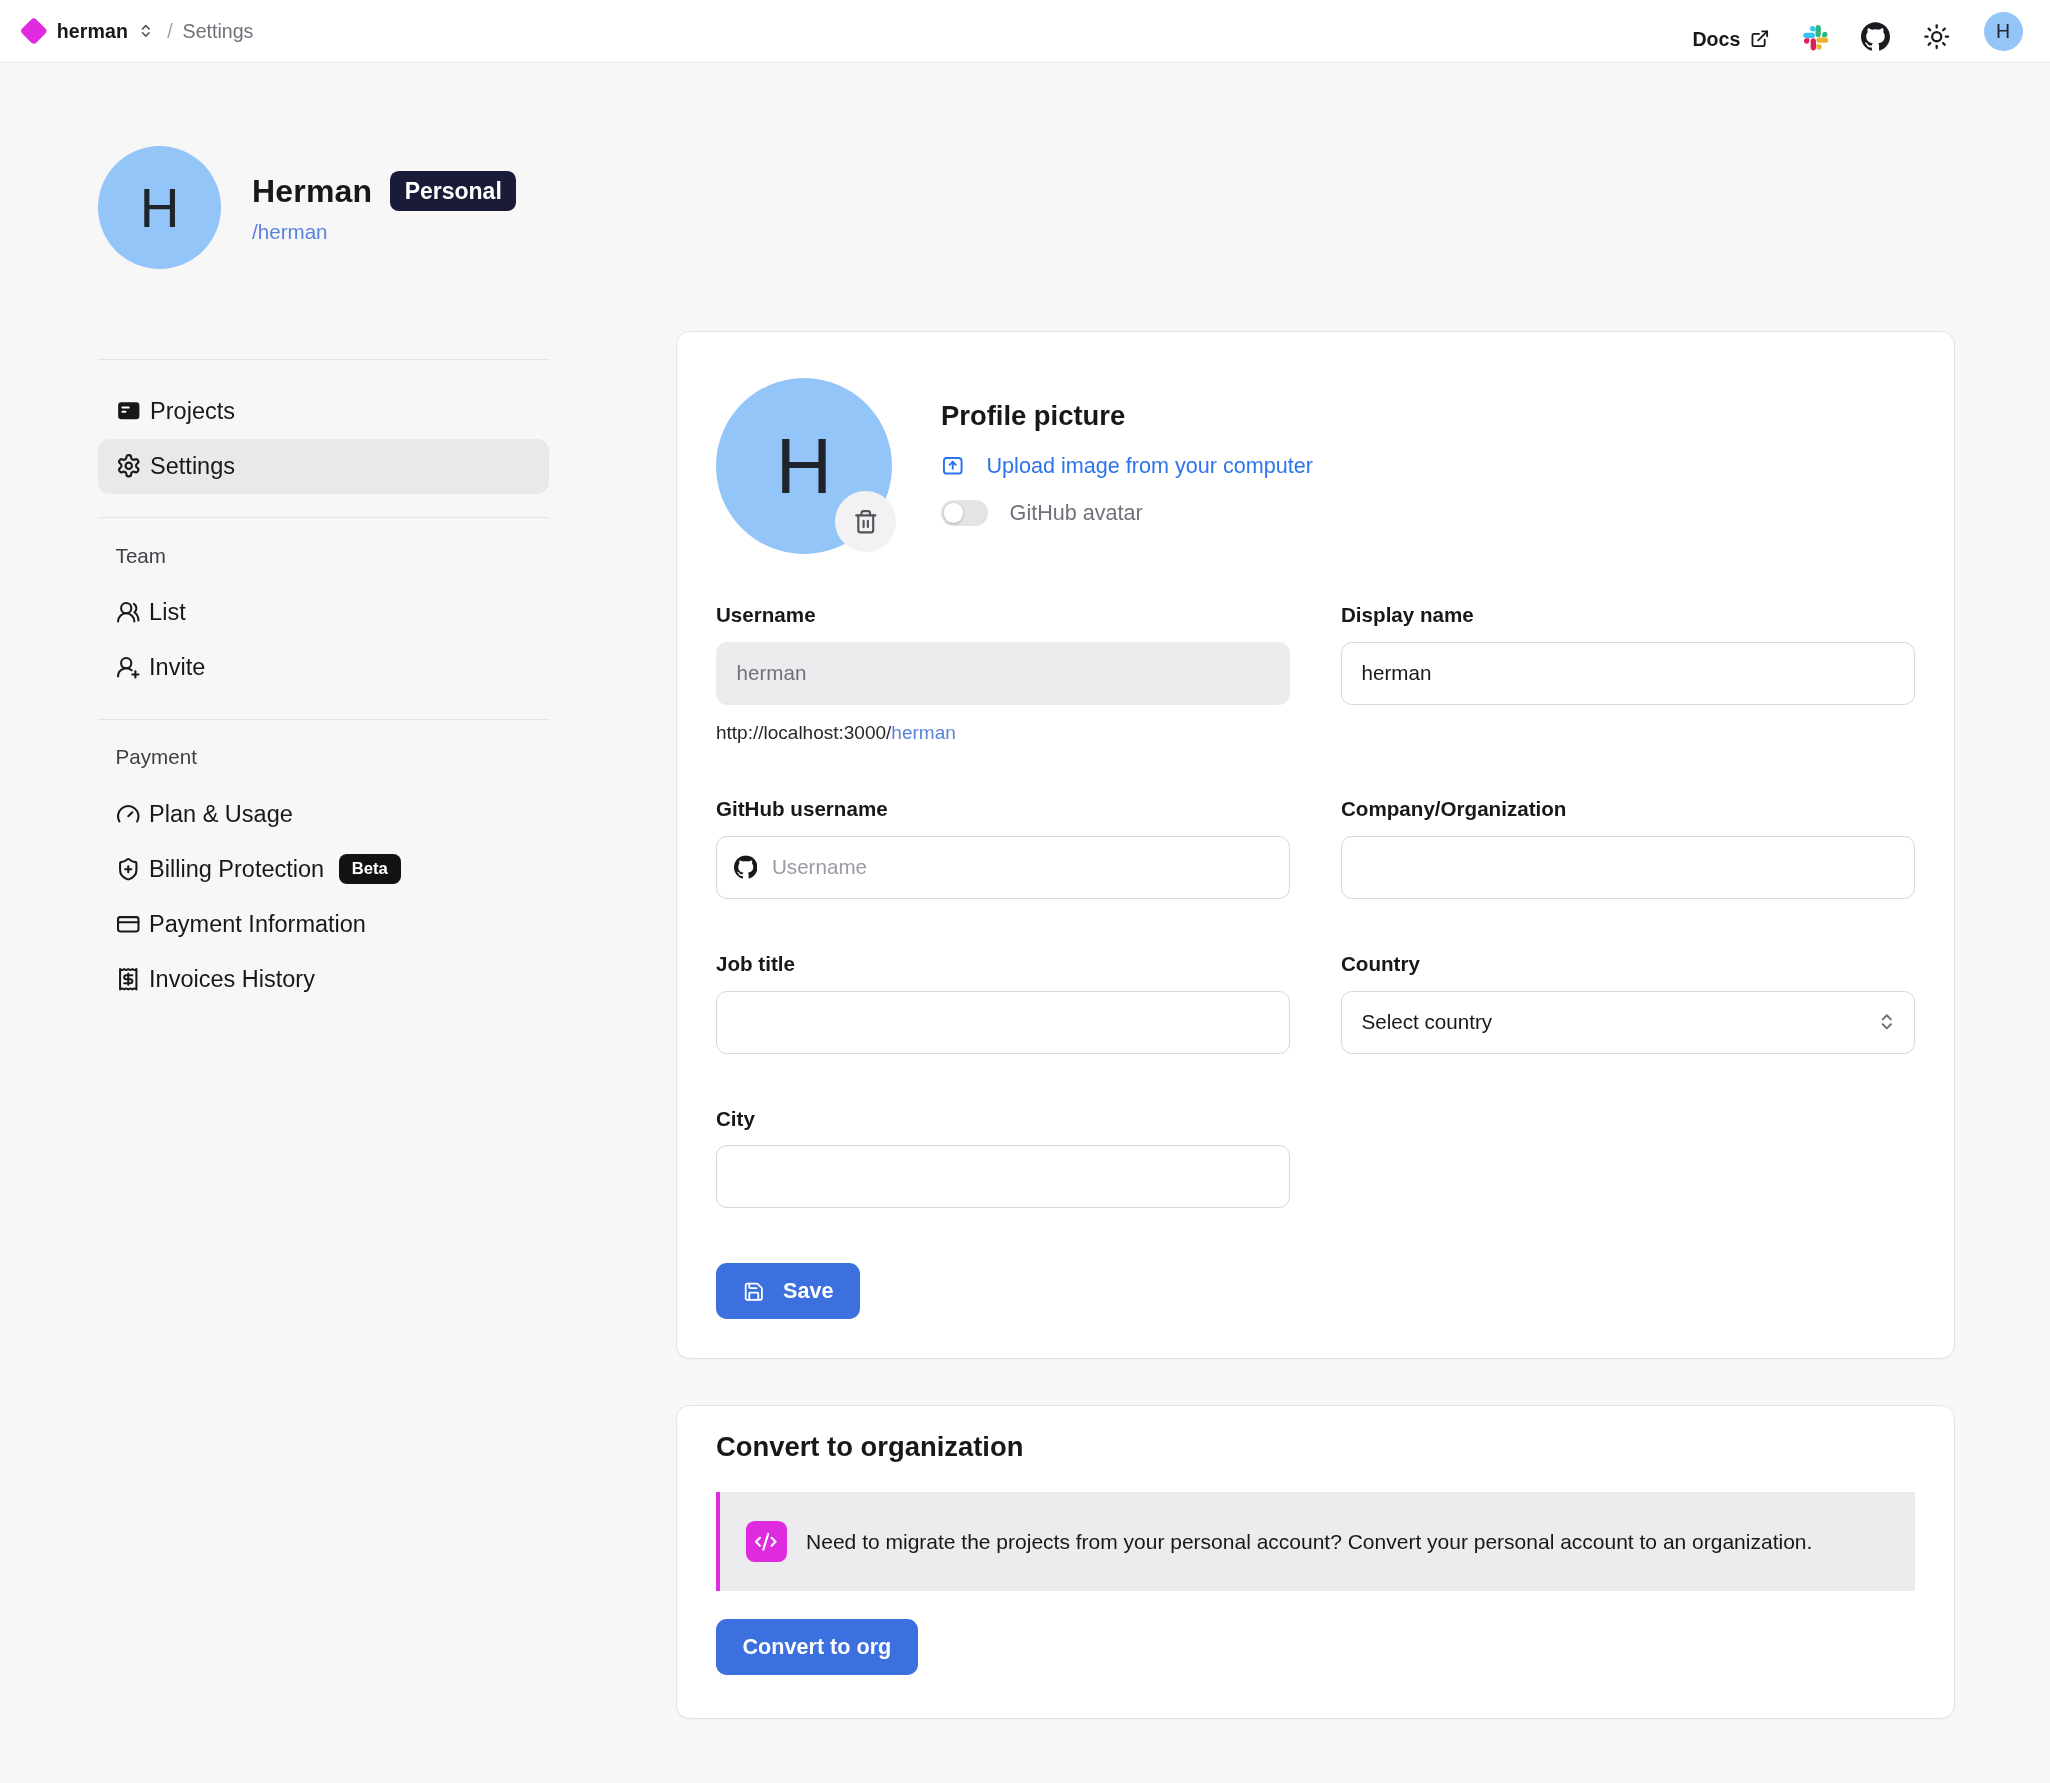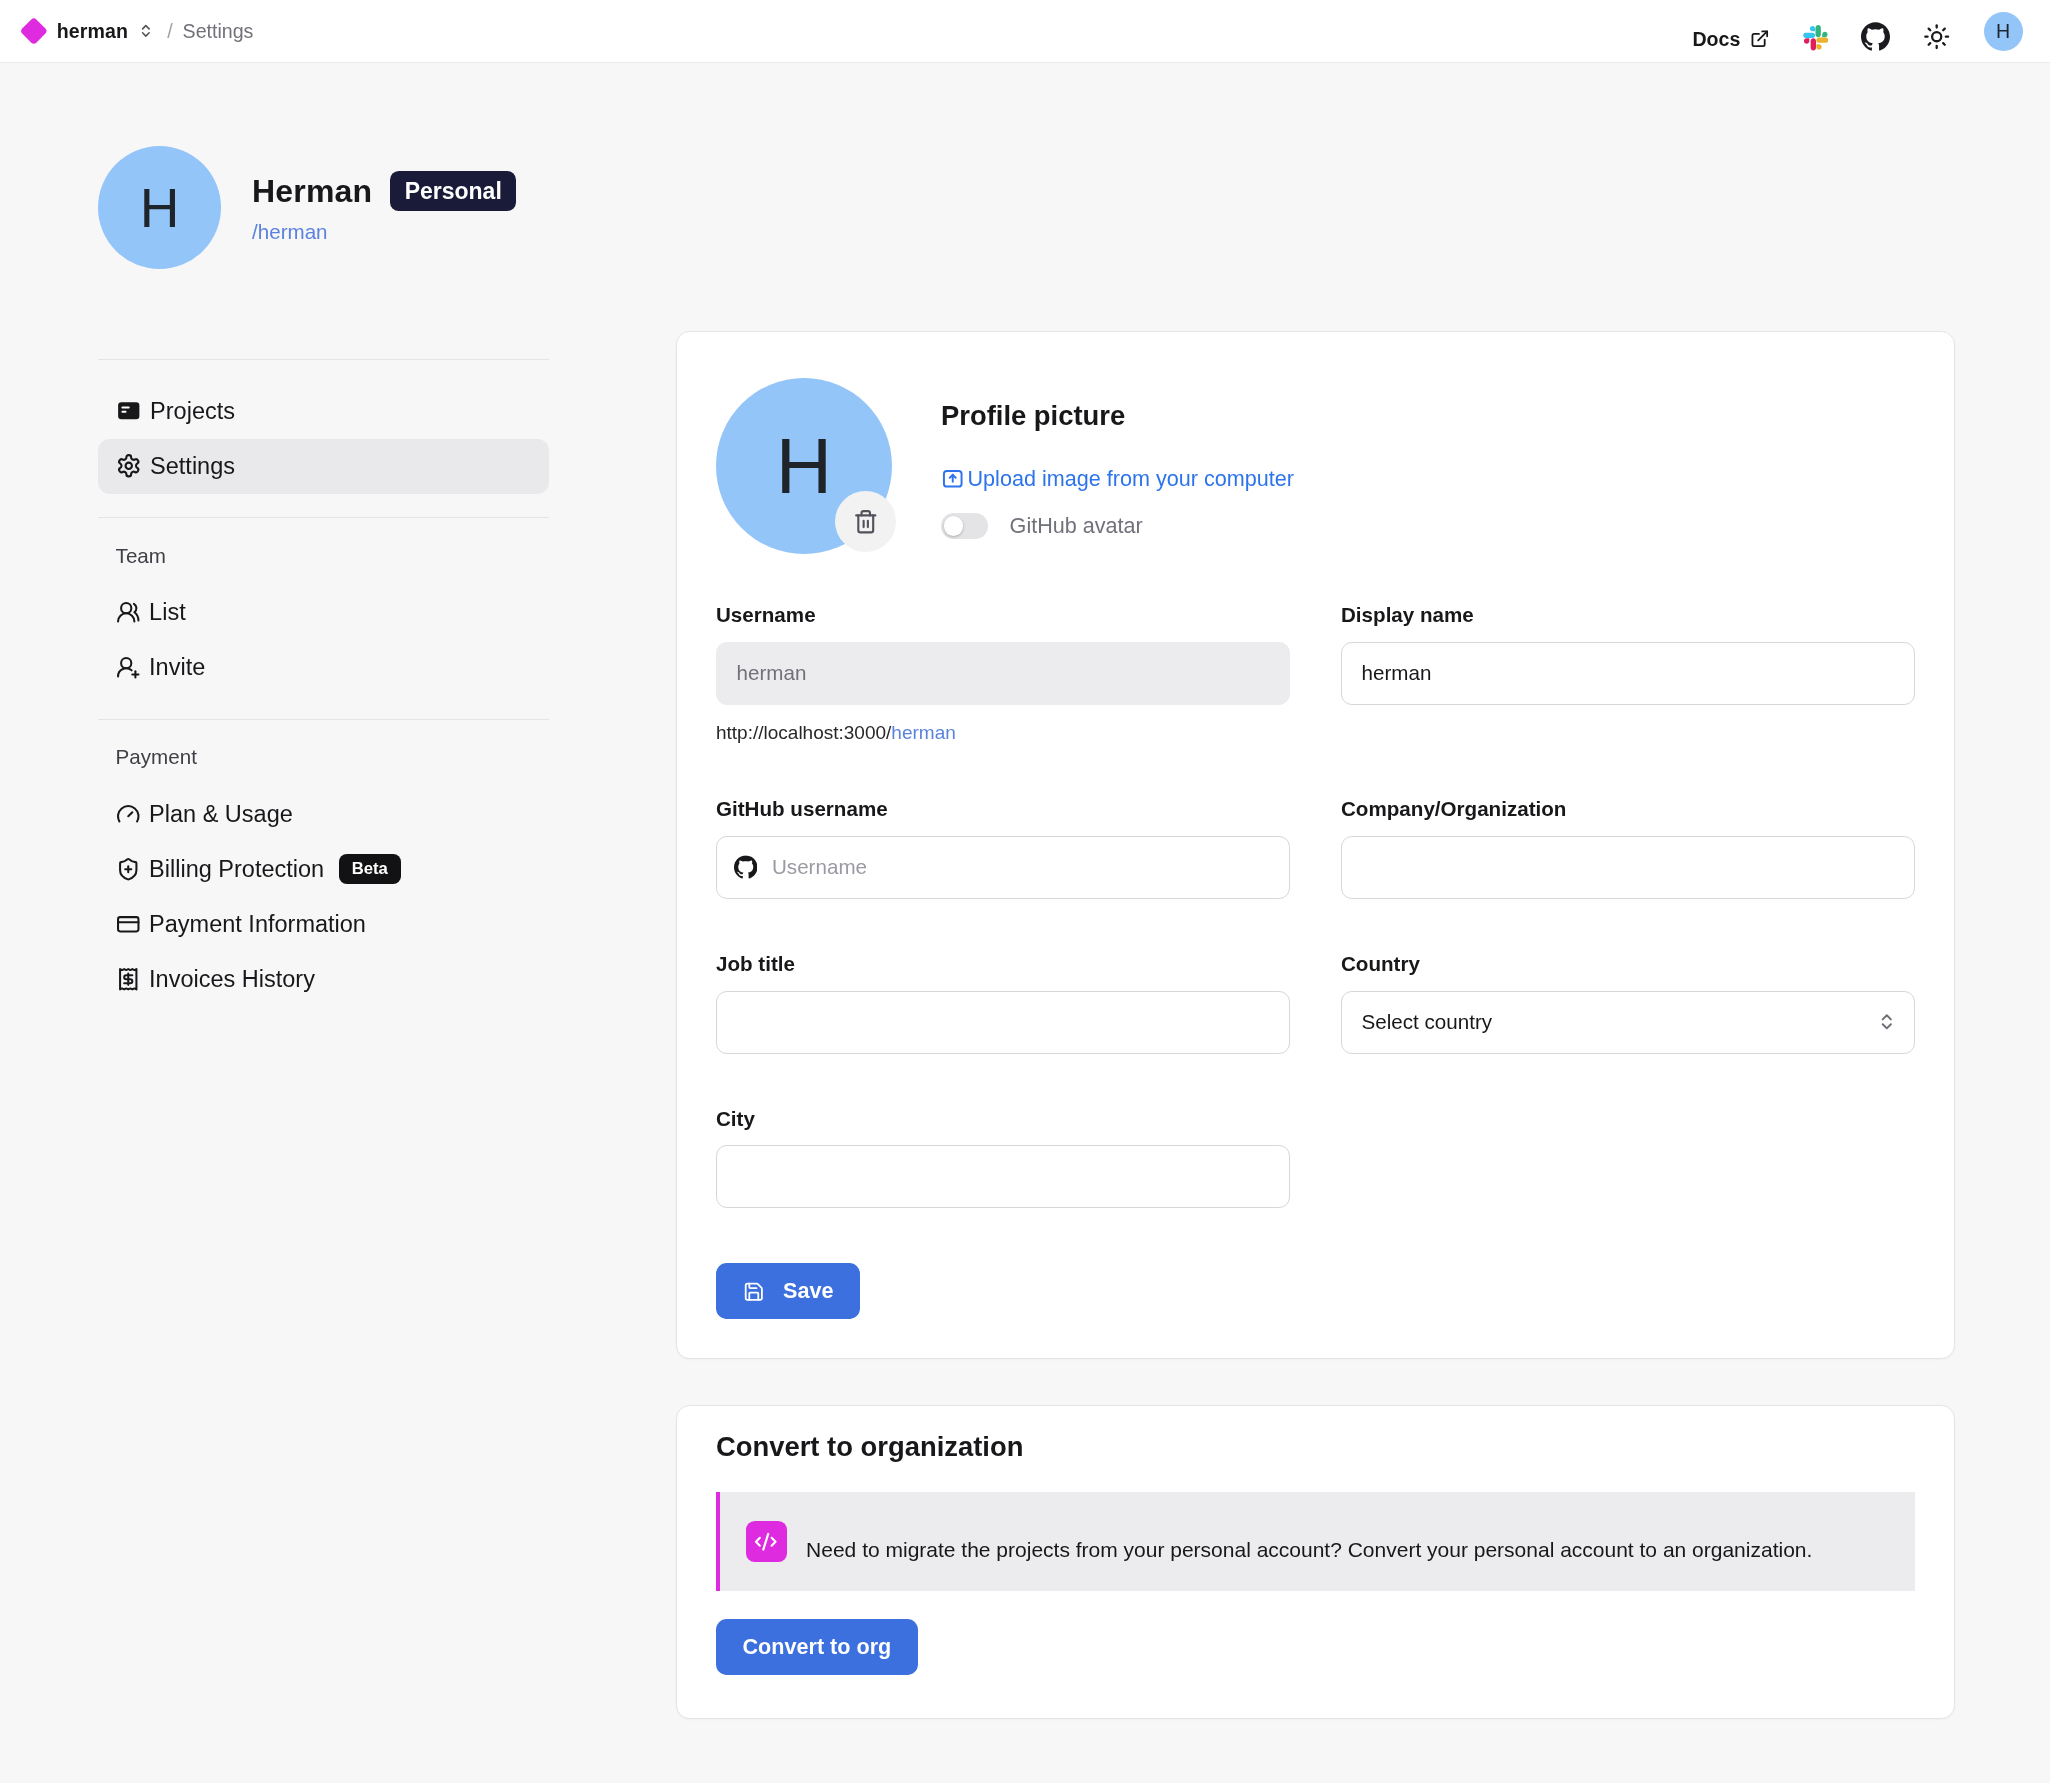--- a/index.html
+++ b/index.html
@@ -87,21 +87,21 @@
     font-size: 78px; font-weight: 300; color: #1f242b;
   }
   .pp-trash {
     position: absolute; right: -3.9px; bottom: 2px; width: 61px; height: 61px; border-radius: 50%;
     background: #f2f2f3; border: none; display: flex; align-items: center; justify-content: center;
     color: #52525b; cursor: pointer;
   }
   .pp-info { padding-top: 21.6px; }
   .pp-title { font-size: 27.4px; font-weight: 700; }
   .upload-link {
-    display: flex; align-items: center; gap: 3px; margin-top: 34px;
+    display: flex; align-items: center; gap: 22px; margin-top: 21px;
     color: var(--link_blue, #2d74ec); font-size: 21.6px; cursor: pointer;
   }
   .toggle-row { display: flex; align-items: center; gap: 21.6px; margin-top: 21.6px; }
   .toggle { width: 47px; height: 25.5px; border-radius: 12.7px; background: #e4e4e7; position: relative; cursor: pointer; }
   .toggle .knob {
     position: absolute; left: 2.9px; top: 2.9px; width: 19.6px; height: 19.6px; border-radius: 50%;
     background: #fff; box-shadow: 0 1px 2.9px rgba(0,0,0,.25);
   }
   .toggle-label { font-size: 21.6px; color: #71717a; }
 
@@ -131,21 +131,21 @@
     display: inline-flex; align-items: center; gap: 19px; border: none; cursor: pointer;
     background: var(--button_blue, #3b70de); color: #fff; font-size: 21.6px; font-weight: 600;
     height: 56px; padding: 0 26.5px; border-radius: 10.8px; font-family: inherit;
   }
   .save-btn { margin-top: 55px; }
 
   
   .cv-title { font-size: 27.4px; font-weight: 700; }
   .callout {
     margin-top: 29px; background: #ececee; border-left: 4.9px solid var(--magenta, #df2be0);
-    padding: 29px 25.5px; display: flex; align-items: flex-end; gap: 19.6px;
+    padding: 29px 25.5px; display: flex; align-items: center; gap: 19.6px;
   }
   .callout-ic {
     width: 41px; height: 41px; border-radius: 8.8px; background: var(--magenta, #df2be0);
     display: flex; align-items: center; justify-content: center; color: #fff; flex: 0 0 41px;
   }
   .callout-text { font-size: 21px; color: #18181b; }
   .convert-btn { margin-top: 27.4px; }
 </style>
 </head>
 <body>

